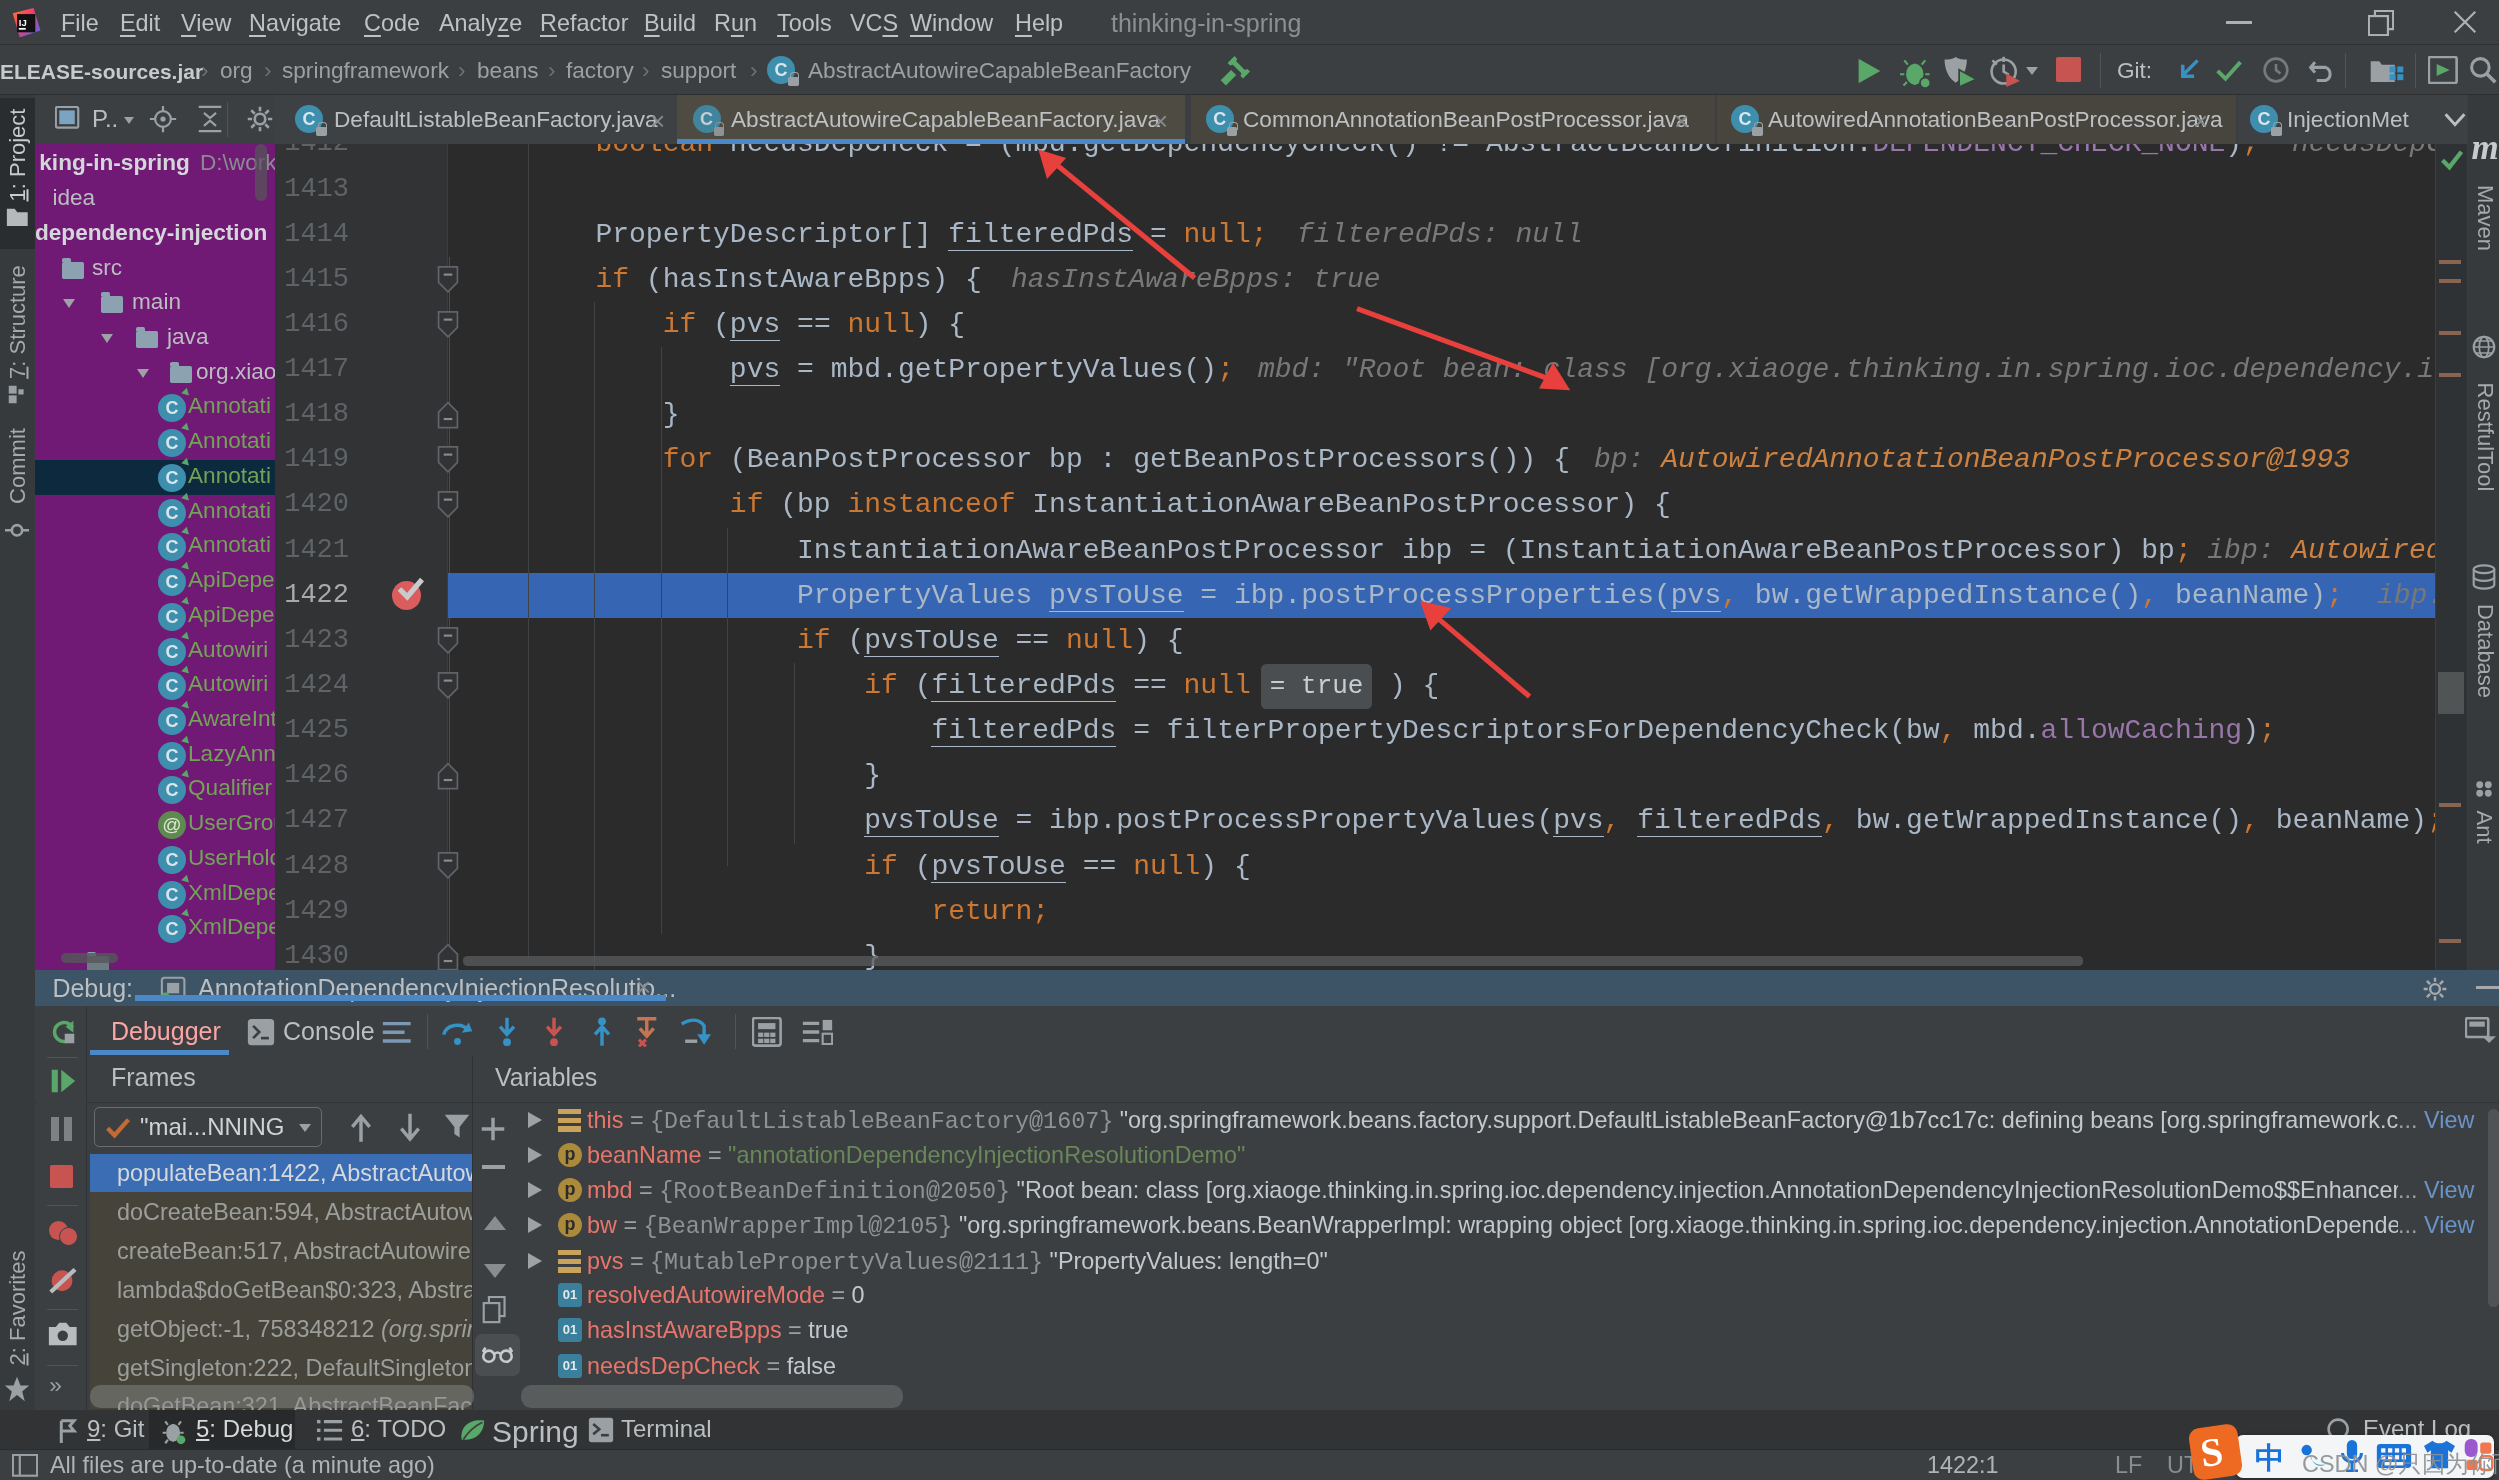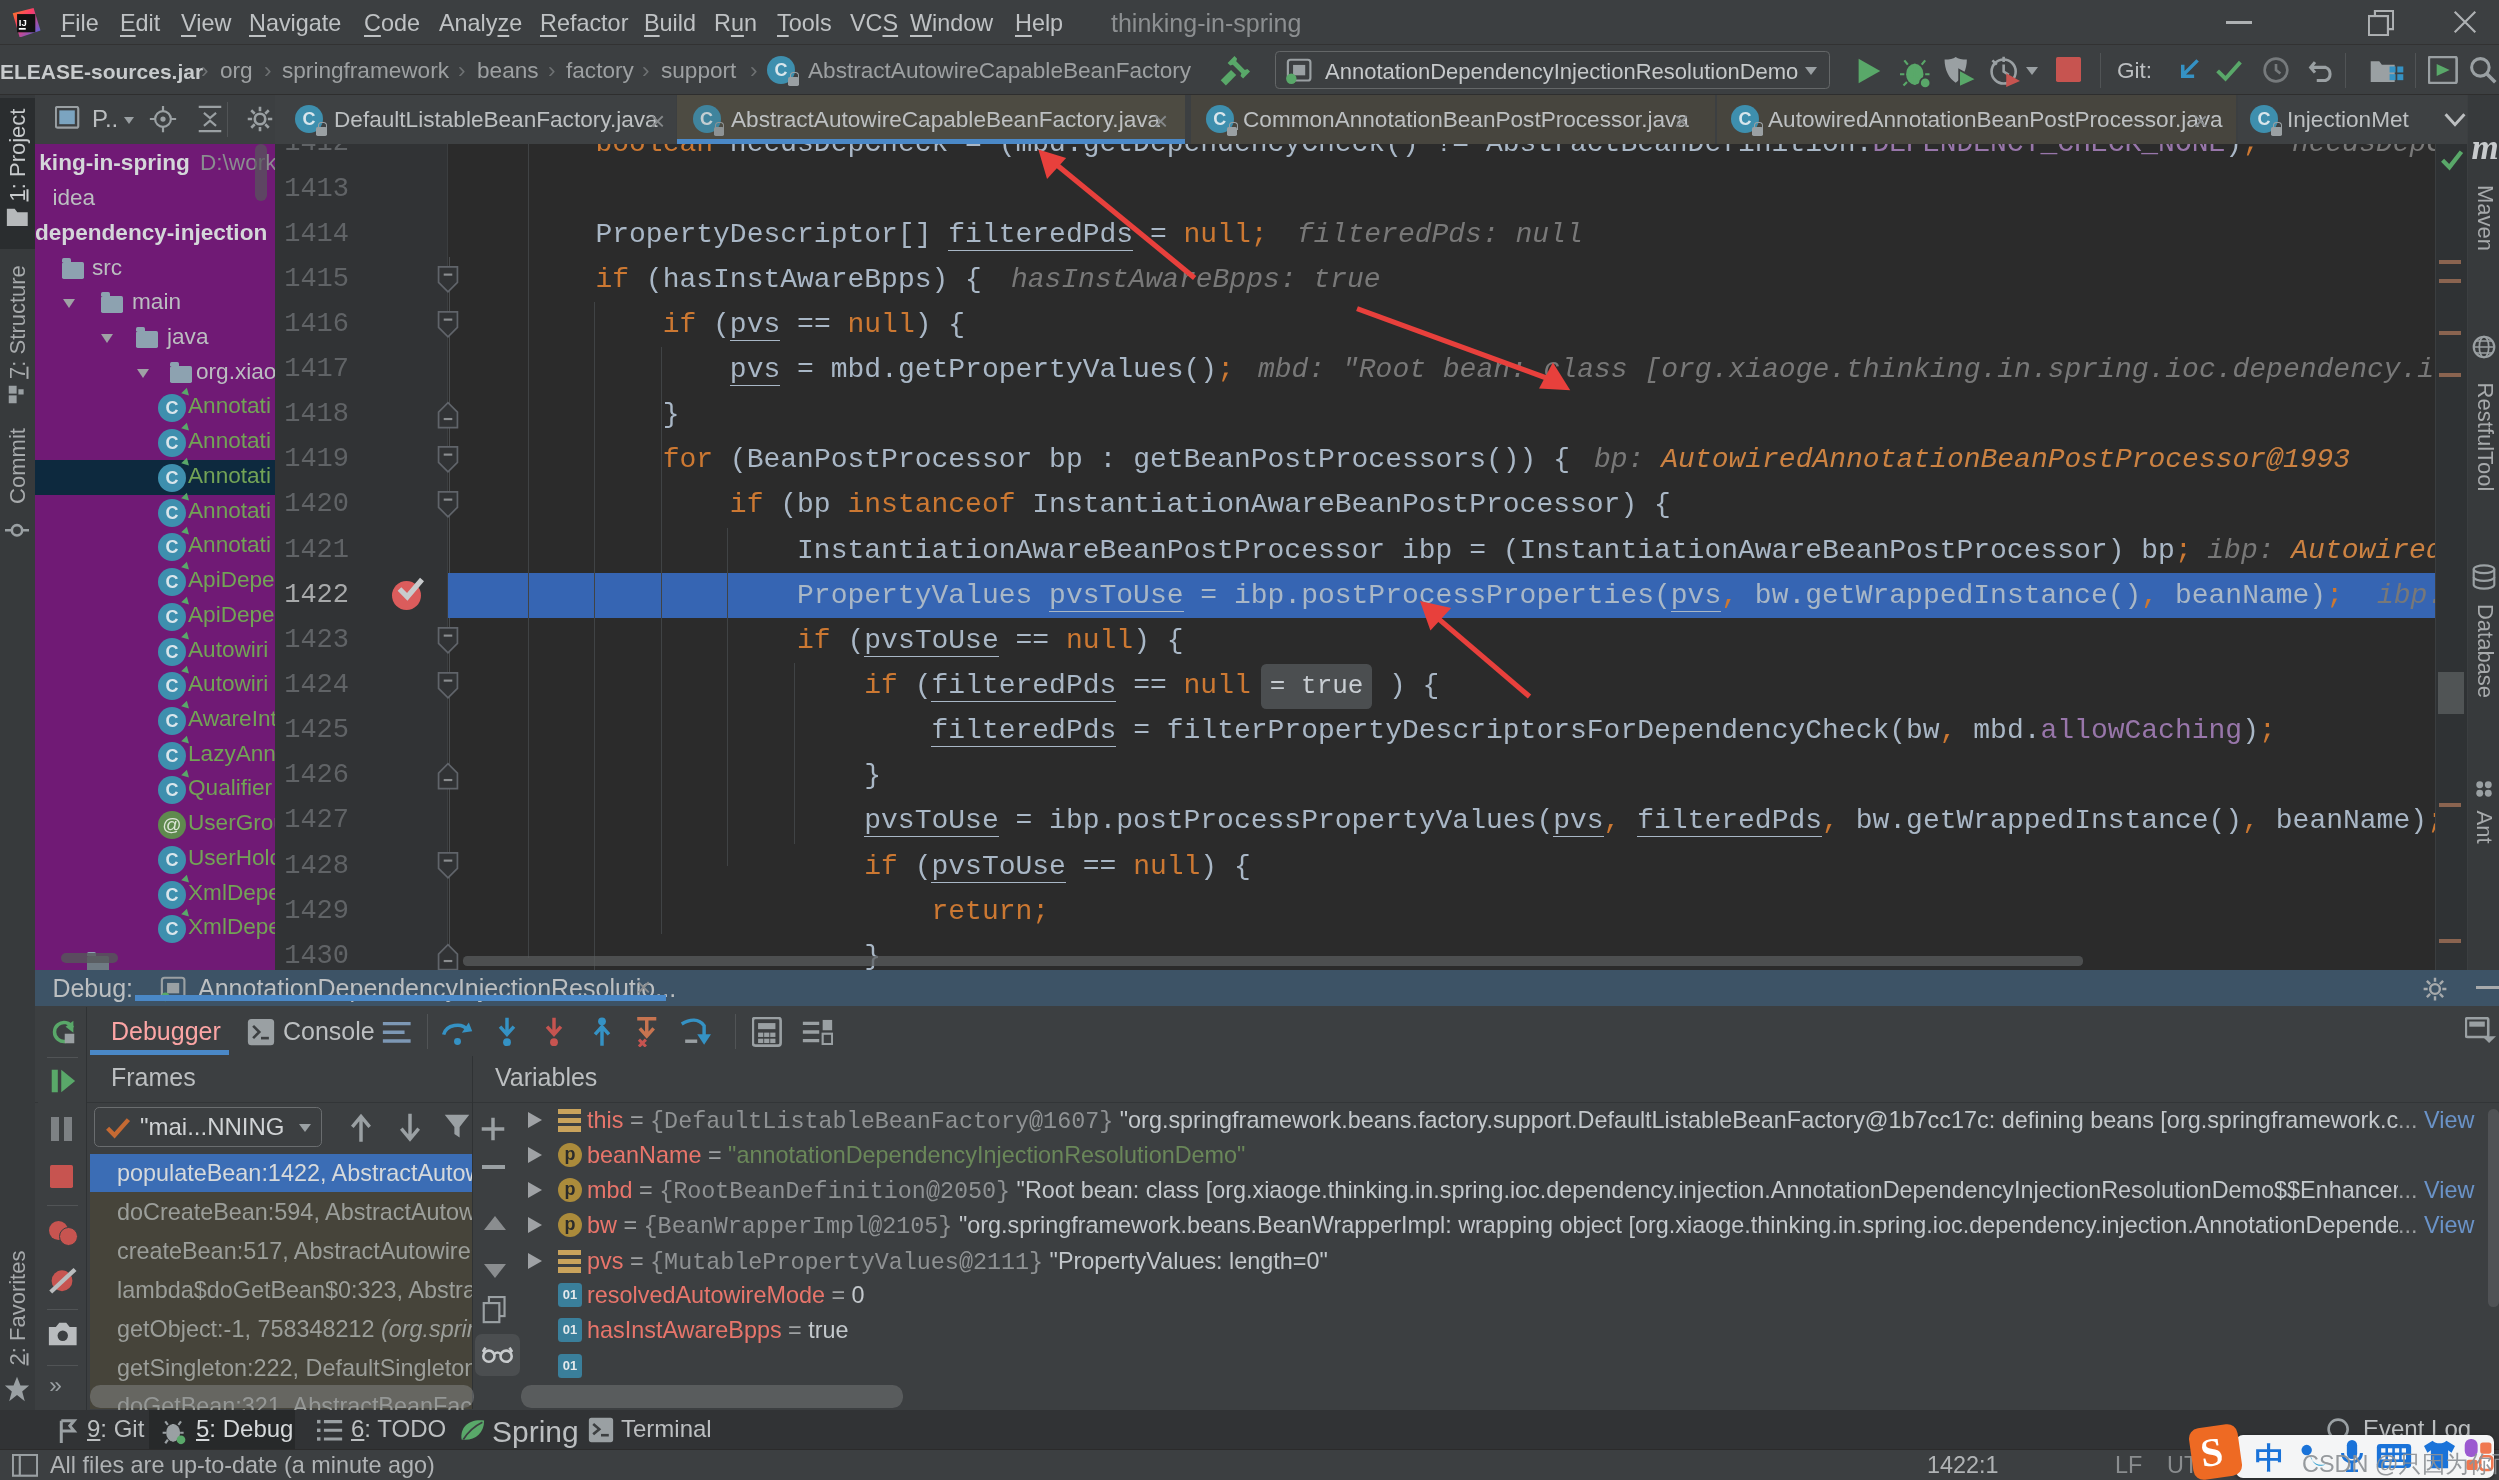--- a/index.html
+++ b/index.html
@@ -127,29 +127,20 @@
     <div class="crumb csep" style="left:750px">›</div>
     <div class="cicon" style="left:767px;top:9.5px">
         <div class="cc">C</div>
         <div class="lock"></div>
       </div>
     <div class="crumb" style="left:808px">AbstractAutowireCapableBeanFactory</div>
     <svg class="abs" style="left:1219px;top:10.4px" width="31" height="29.5" viewBox="0 0 36 34">
       <path d="M14 16 L20 22 L8 34 L2 28 Z" fill="#59A869"></path>
       <path d="M10 8 L18 0 L21 3 L20 6 L30 16 L33 15 L36 18 L28 26 L25 23 L26 20 L16 10 L13 11 Z" fill="#59A869"></path>
     </svg>
-    <div class="abs" style="left:1275px;top:5.2px;width:555px;height:38px;border:0.9px solid #646768;border-radius:4.3px;background:#3c3f41">
-      <svg class="abs" style="left:10.4px;top:6px" width="28" height="26" viewBox="0 0 32 30">
-        <rect x="2" y="2" width="26" height="24" rx="3" fill="none" stroke="#9aa0a3" stroke-width="2.5"></rect>
-        <rect x="8" y="8" width="14" height="12" fill="#9aa0a3"></rect>
-        <circle cx="6" cy="24" r="6" fill="#59A869"></circle>
-      </svg>
-      <div class="abs" style="left:49px;top:7px;font-size:22px;color:#c6c9cb;white-space:nowrap">AnnotationDependencyInjectionResolutionDemo</div>
-      <div class="abs" style="right:12px;top:14.8px;width:0;height:0;border-top:8.7px solid #9aa0a3;border-left:6px solid transparent;border-right:6px solid transparent"></div>
-    </div>
     <svg class="abs" style="left:1856px;top:11.3px" width="26" height="28" viewBox="0 0 30 32">
         <polygon points="3,2 28,16 3,30" fill="#59A869"></polygon>
       </svg>
     <svg class="abs" style="left:1899px;top:9.5px" width="35" height="33" viewBox="0 0 40 38">
       <ellipse cx="18" cy="21" rx="10" ry="12" fill="#59A869"></ellipse>
       <path d="M10 10 L6 5 M26 10 L30 5 M6 21 L1 21 M30 21 L35 21 M9 30 L5 34 M27 30 L31 34 M18 9 L18 33 M10 16 H26 M10 26 H26" stroke="#59A869" stroke-width="2.5" fill="none"></path>
       <circle cx="30" cy="31" r="6" fill="#59A869" stroke="#3c3f41" stroke-width="2"></circle>
     </svg>
     <svg class="abs" style="left:1942px;top:9.5px" width="36" height="31" viewBox="0 0 42 36">
       <path d="M3 4 C9 4 13 3 16 1 C19 3 23 4 29 4 C29 16 24 26 16 31 C8 26 3 16 3 4 Z" fill="#9aa0a3"></path>
@@ -741,20 +732,21 @@
     <div class="vrow" style="top:175px">
         <div class="v01">01</div>
         <div class="vtxt"><span class="vn">resolvedAutowireMode</span><span class="vg"> = </span><span class="vv">0</span></div>
       </div>
     <div class="vrow" style="top:210px">
         <div class="v01">01</div>
         <div class="vtxt"><span class="vn">hasInstAwareBpps</span><span class="vg"> = </span><span class="vv">true</span></div>
       </div>
     <div class="vrow" style="top:246px">
         <div class="v01">01</div>
+        <div class="vtxt"><span class="vn">needsDepCheck</span><span class="vg"> = </span><span class="vv">false</span></div>
       </div>
     <div class="abs" style="left:486px;top:282px;width:382px;height:22.6px;background:#8e9193;opacity:.35;border-radius:10.4px"></div>
     <div class="abs" style="left:2453px;top:6px;width:11.3px;height:198px;background:#55585a;border-radius:5.2px;opacity:.8"></div>
   </div>
   <div class="abs" id="dstrip">
     <svg class="abs" style="left:12px;top:12px" width="26" height="26" viewBox="0 0 30 30">
       <path d="M26 10 A11 11 0 1 0 26 20" fill="none" stroke="#59A869" stroke-width="4"></path>
       <polygon points="27,2 27,16 18,9" fill="#59A869"></polygon>
       <rect x="17" y="17" width="11" height="11" fill="#9aa0a3"></rect>
     </svg>

